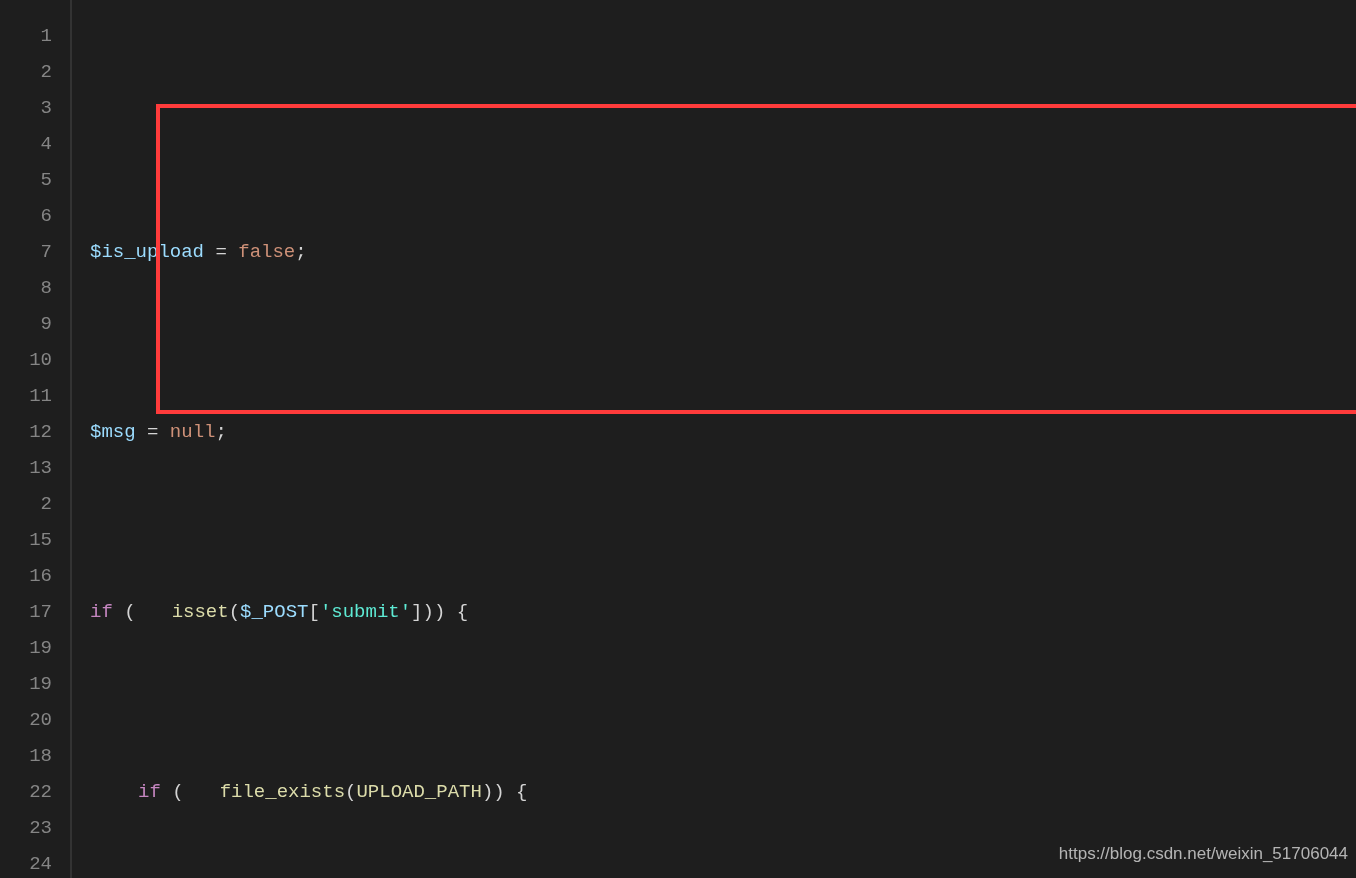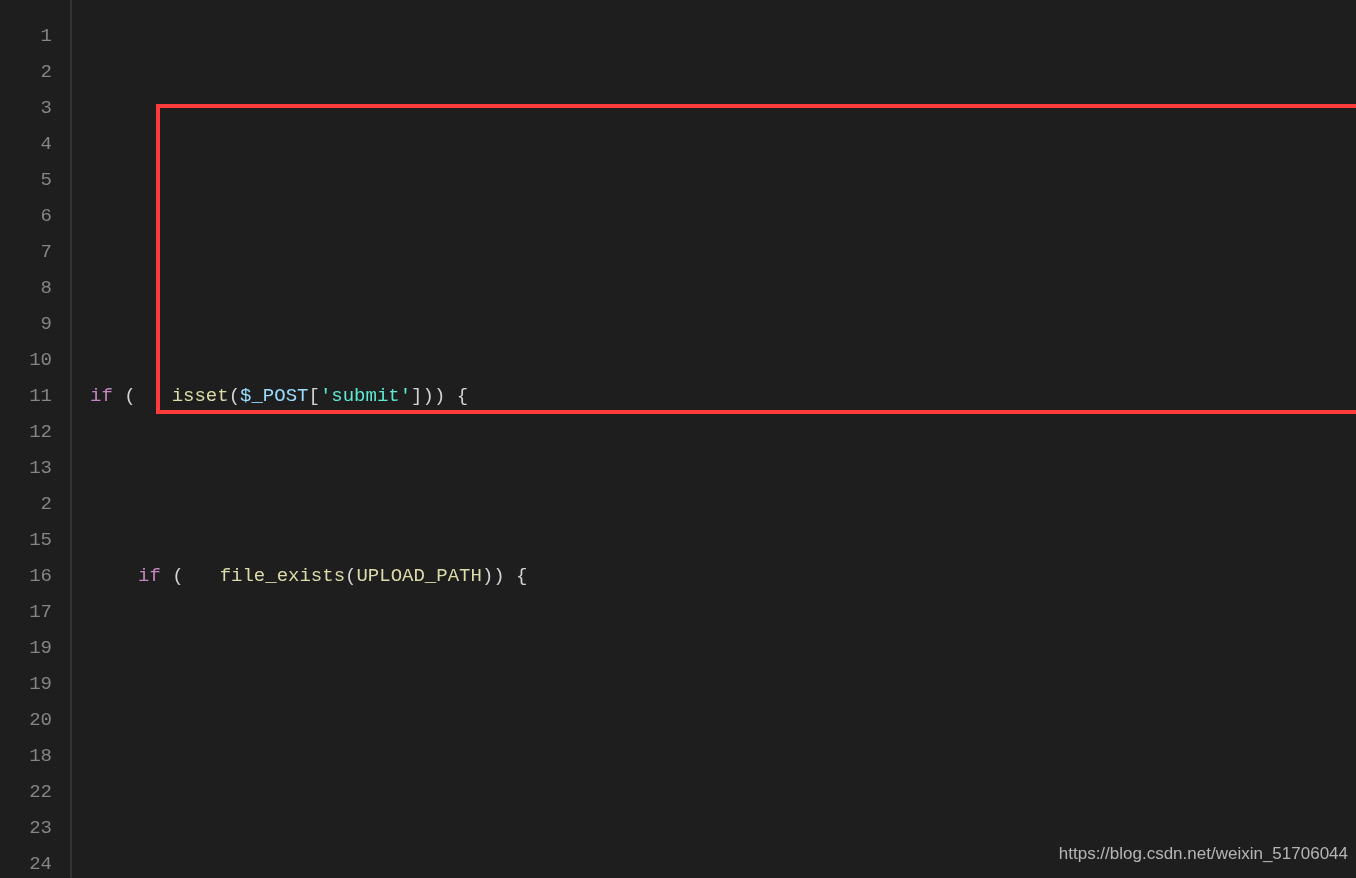--- a/index.html
+++ b/index.html
@@ -103,22 +103,24 @@
     <div class="ln">23</div>
     <div class="ln">24</div>
   </div>
   <div class="divider"></div>
 
   <div class="code">
 
     <div class="highlight-box" style="top:104px;left:84px;width:1258px;height:310px;"></div>
 
     
+    <div class="code-line"><span class="tok-var">$is_upload</span><span class="tok-op"> = </span><span class="tok-bool">false</span><span class="tok-punct">;</span></div>
 
     
+    <div class="code-line"><span class="tok-var">$msg</span><span class="tok-op"> = </span><span class="tok-null">null</span><span class="tok-punct">;</span></div>
 
     
     <div class="code-line"><span class="tok-kw">if</span> <span class="tok-punct">(</span><span class="tok-fn">isset</span><span class="tok-punct">(</span><span class="tok-var">$_POST</span><span class="tok-punct">[</span><span class="tok-str">'submit'</span><span class="tok-punct">]</span><span class="tok-punct">)</span><span class="tok-punct">)</span><span class="tok-punct"> {</span></div>
 
     
     <div class="code-line"><span class="ind1"></span><span class="tok-kw">if</span> <span class="tok-punct">(</span><span class="tok-fn">file_exists</span><span class="tok-punct">(</span><span class="tok-upper">UPLOAD_PATH</span><span class="tok-punct">)</span><span class="tok-punct">)</span><span class="tok-punct"> {</span></div>
 
     
     
 

